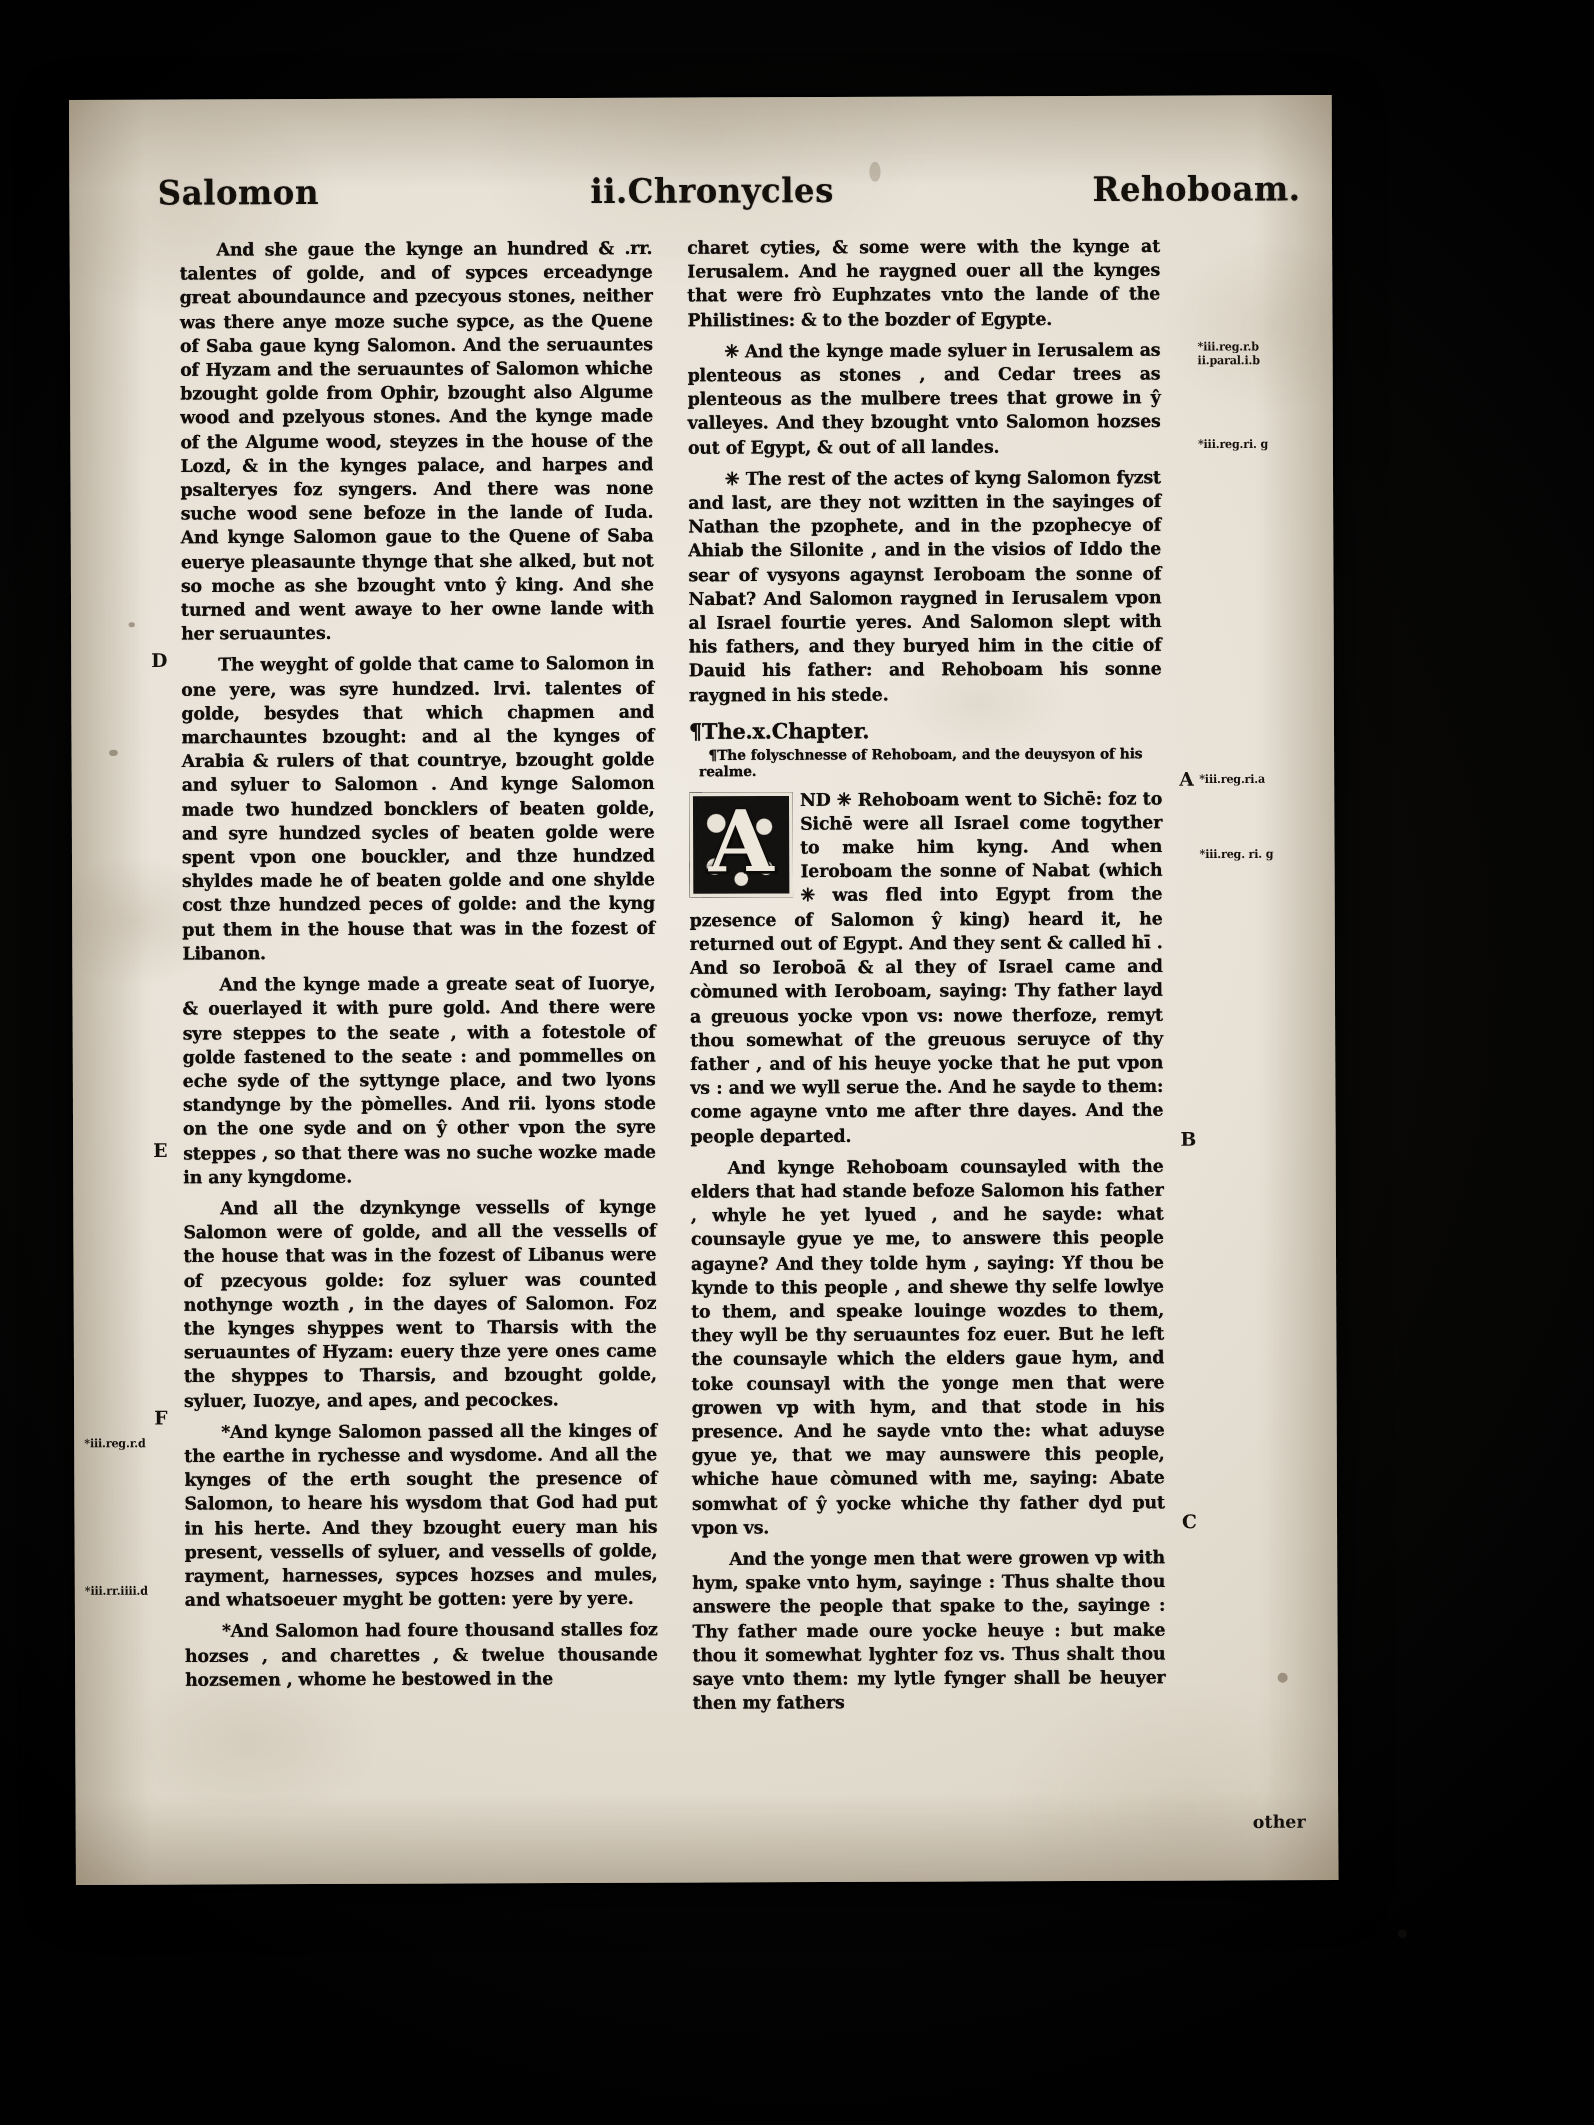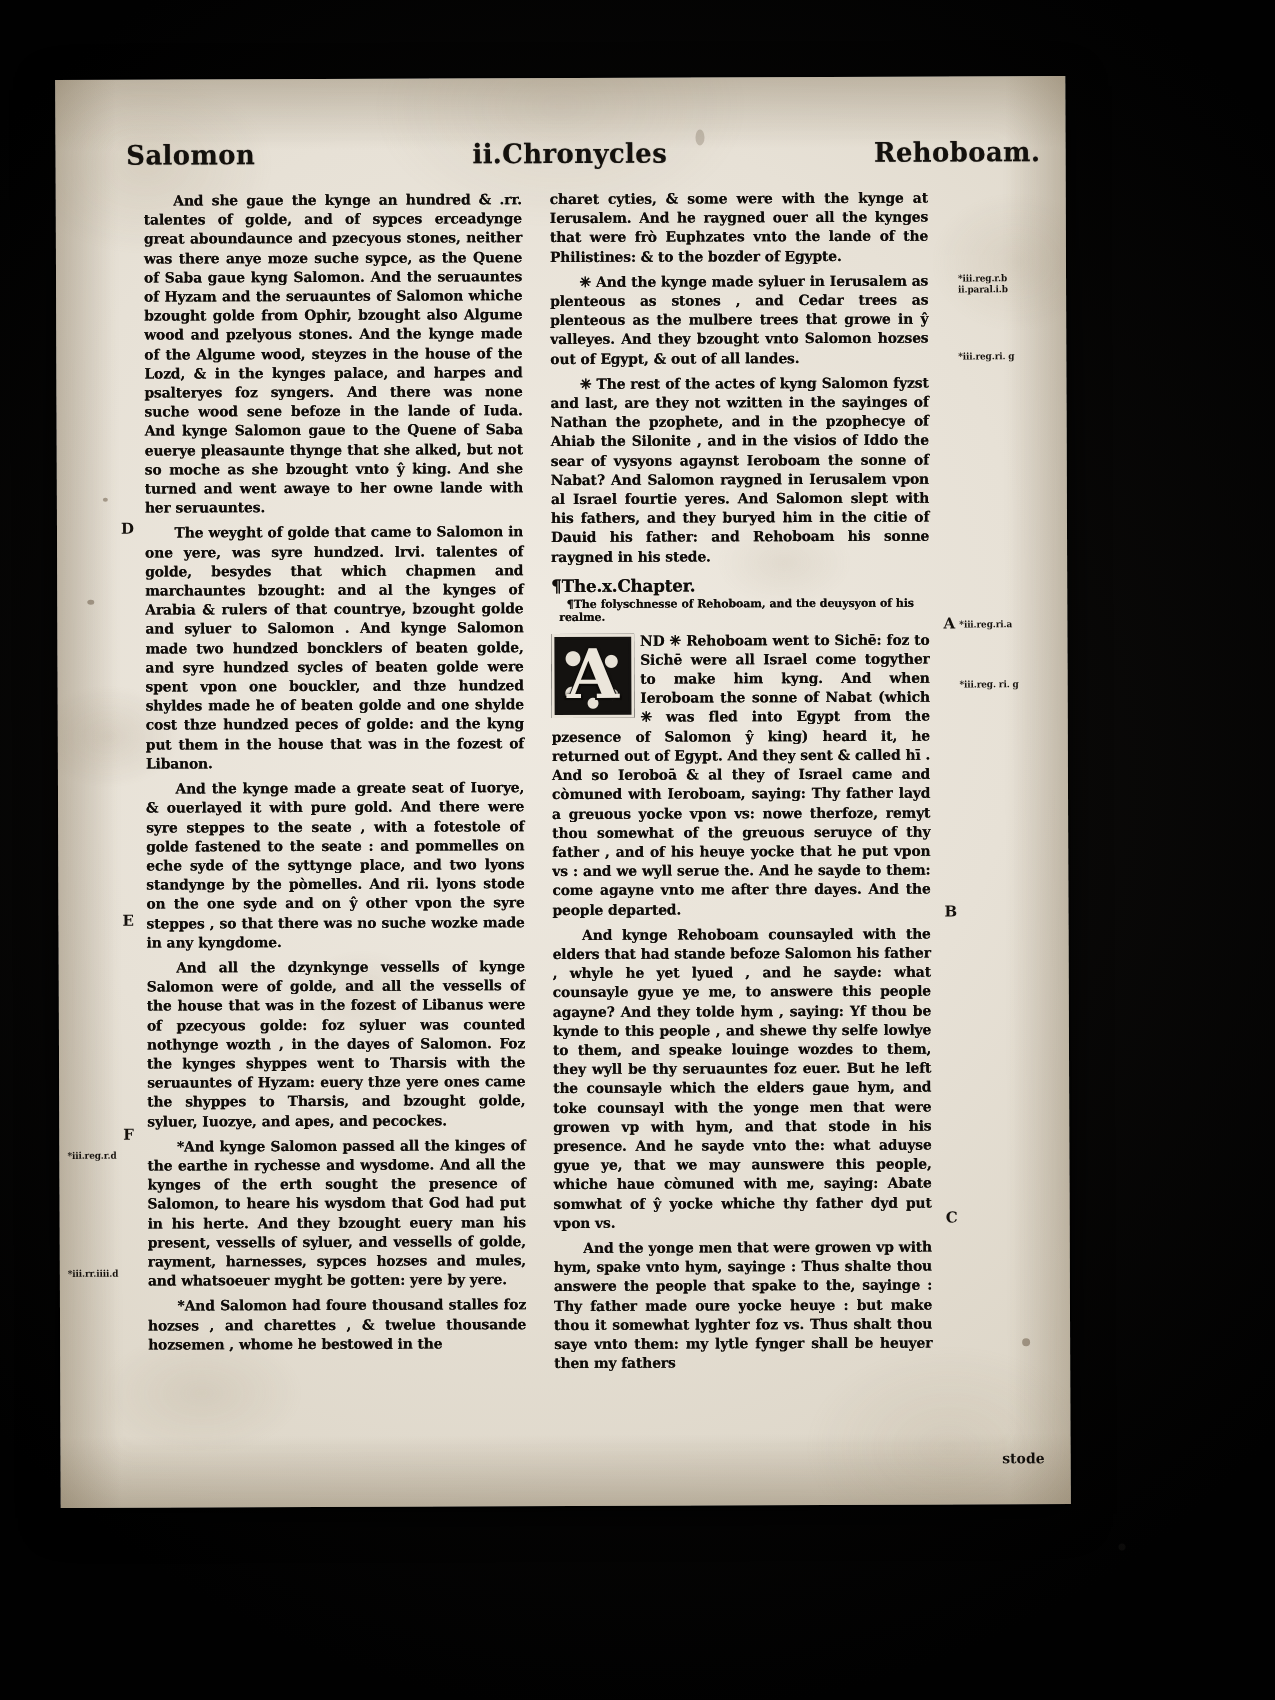--- a/index.html
+++ b/index.html
@@ -302,16 +302,16 @@
 
     <div class="marginal left" style="left:8px;top:1070px;">*iii.reg.r.d</div>
     <div class="marginal left" style="left:8px;top:1188px;">*iii.rr.iiii.d</div>
 
     <div class="marginal" style="left:902px;top:196px;">*iii.reg.r.b</div>
     <div class="marginal" style="left:902px;top:207px;">ii.paral.i.b</div>
     <div class="marginal" style="left:902px;top:274px;">*iii.reg.ri. g</div>
     <div class="marginal" style="left:902px;top:542px;">*iii.reg.ri.a</div>
     <div class="marginal" style="left:902px;top:602px;">*iii.reg. ri. g</div>
 
-    <div class="tail">stode</div>
+    <div class="tail">other</div>
 
   </div>
 </div>
 
 </body></html>

